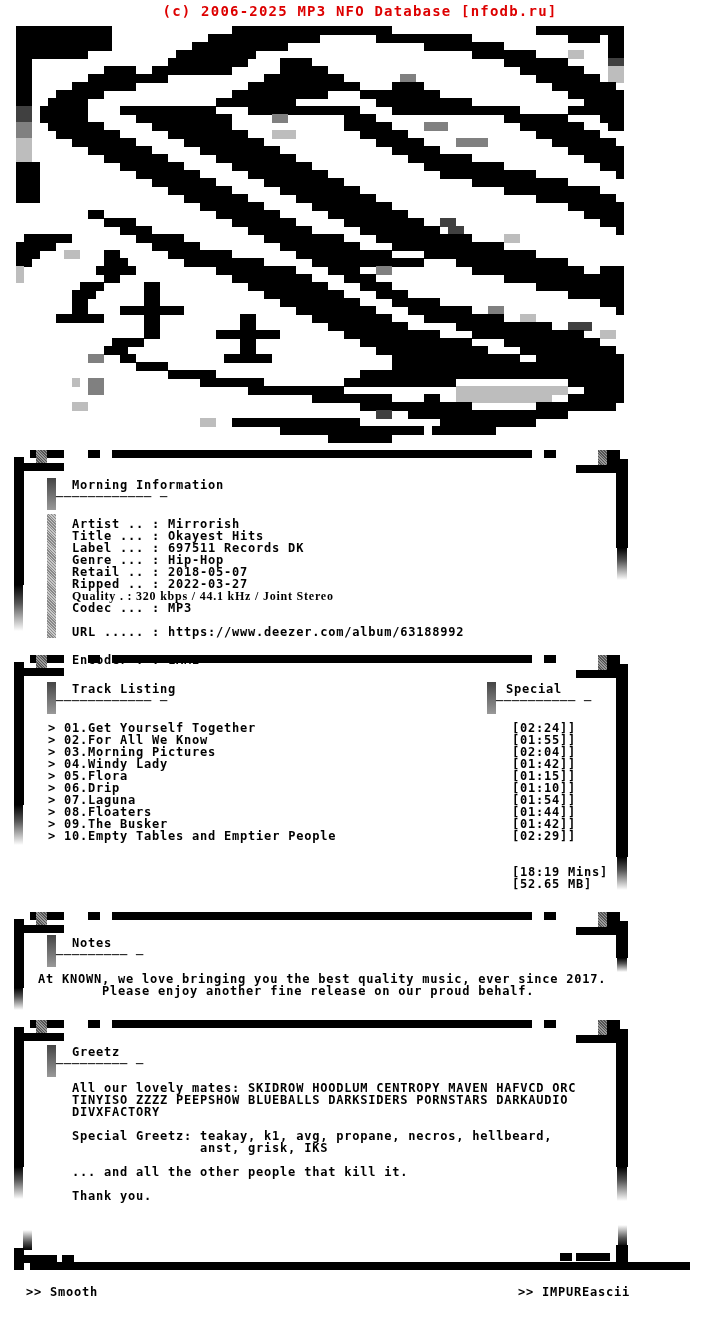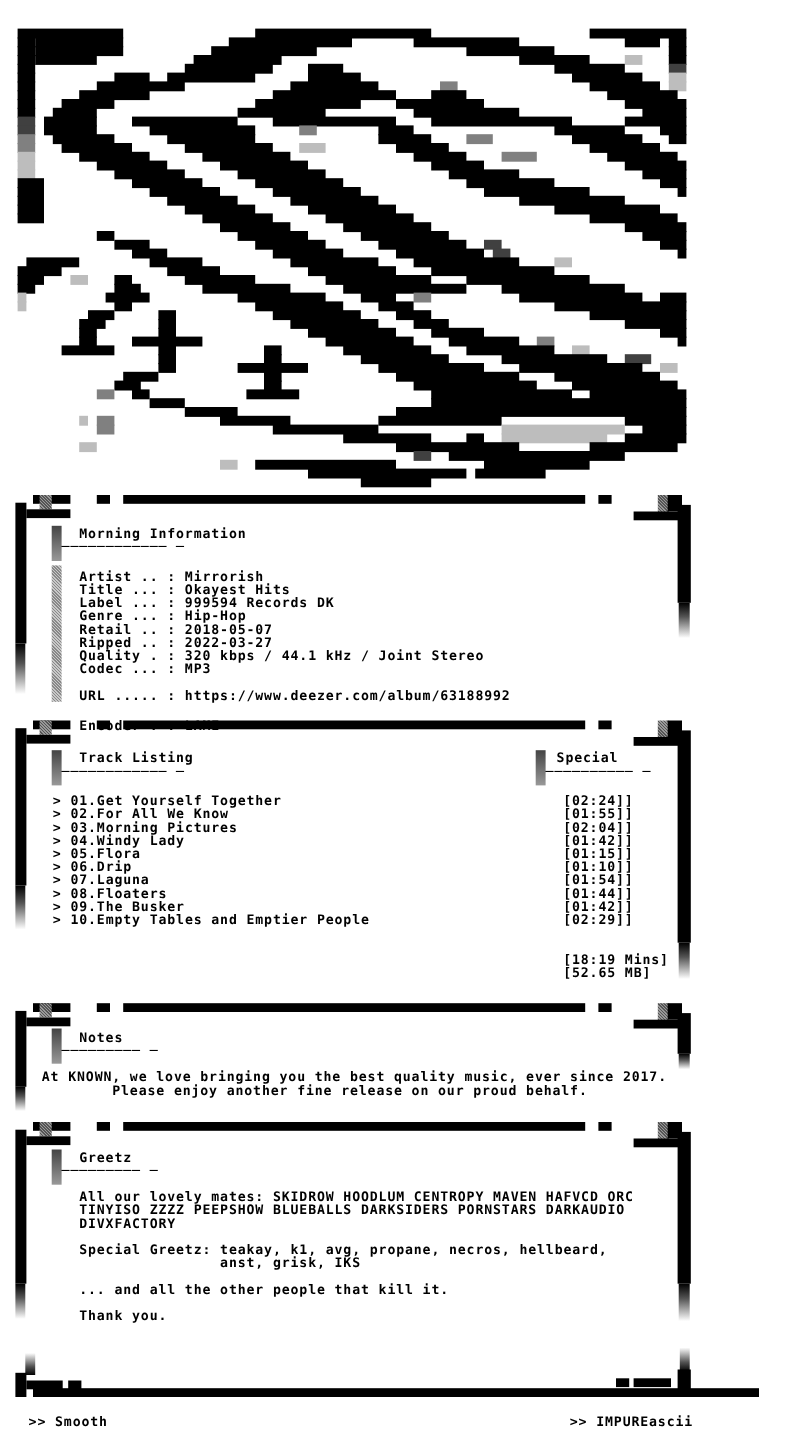--- a/index.html
+++ b/index.html
@@ -15,20 +15,21 @@
   .ditL{position:absolute;background:repeating-linear-gradient(45deg,#888 0 1px,#c8c8c8 1px 2px);}
   .fadeV{position:absolute;background:linear-gradient(#000 0%,#555 40%,#aaa 70%,#e8e8e8 92%,#fff 100%);}
   .hcol{position:absolute;width:9px;height:32px;background:linear-gradient(#444,#999);}
   .sm{position:absolute;font:bold 11px/11px "DejaVu Sans Mono",monospace;color:#000;}
 </style>
 </head>
 <body>
 
 <div id="nfo">
 
+  <div class="red" style="color: rgb(221, 0, 0);">(c) 2006-2025 MP3 NFO Database [nfodb.ru]</div>
 
   <div id="logo" style="position:absolute;left:8px;top:26px;width:624px;height:416px;">
       <div class="cell" style="left: 8px; top: 0px; width: 96px; height: 8.5px; background: rgb(0, 0, 0);"></div>
       <div class="cell" style="left: 224px; top: 0px; width: 160px; height: 8.5px; background: rgb(0, 0, 0);"></div>
       <div class="cell" style="left: 528px; top: 0px; width: 88px; height: 8.5px; background: rgb(0, 0, 0);"></div>
       <div class="cell" style="left: 8px; top: 8px; width: 16px; height: 8.5px; background: rgb(0, 0, 0);"></div>
       <div class="cell" style="left: 24px; top: 8px; width: 80px; height: 8.5px; background: rgb(0, 0, 0);"></div>
       <div class="cell" style="left: 200px; top: 8px; width: 112px; height: 8.5px; background: rgb(0, 0, 0);"></div>
       <div class="cell" style="left: 368px; top: 8px; width: 96px; height: 8.5px; background: rgb(0, 0, 0);"></div>
       <div class="cell" style="left: 560px; top: 8px; width: 32px; height: 8.5px; background: rgb(0, 0, 0);"></div>
@@ -335,25 +336,25 @@
     </div>
 
   <div>
     <div class="hcol" style="left:47px;top:478px;"></div>
     <div class="t" style="left:72px;top:479px;">Morning Information</div>
     <div class="t" style="left:56px;top:491px;">──────────── ─</div>
     <div class="ditL" style="left:47px;top:514px;width:9px;height:124px;"></div>
     <div id="release-fields">
         <div class="t" style="left: 72px; top: 518px;">Artist .. : Mirrorish</div>
         <div class="t" style="left: 72px; top: 530px;">Title ... : Okayest Hits</div>
-        <div class="t" style="left: 72px; top: 542px;">Label ... : 999594 Records DK</div>
+        <div class="t" style="left: 72px; top: 542px;">Label ... : 697511 Records DK</div>
         <div class="t" style="left: 72px; top: 554px;">Genre ... : Hip-Hop</div>
         <div class="t" style="left: 72px; top: 566px;">Retail .. : 2018-05-07</div>
         <div class="t" style="left: 72px; top: 578px;">Ripped .. : 2022-03-27</div>
-        <div class="t" style="left: 72px; top: 590px;">Quality . : 320 kbps / 44.1 kHz / Joint Stereo</div>
+        <div class="t" style="left: 72px; top: 590px; font-family: Liberation Serif, serif;">Quality . : 320 kbps / 44.1 kHz / Joint Stereo</div>
         <div class="t" style="left: 72px; top: 602px;">Codec ... : MP3</div>
         <div class="t" style="left: 72px; top: 614px; margin-top: 40px;">Encoder . : LAME</div>
         <div class="t" style="left: 72px; top: 626px;">URL ..... : https://www.deezer.com/album/63188992</div>
       </div>
   </div>
 
   <div>
     <div class="hcol" style="left:47px;top:682px;"></div>
     <div class="t" style="left:72px;top:683px;">Track Listing</div>
     <div class="t" style="left:56px;top:695px;">──────────── ─</div>

